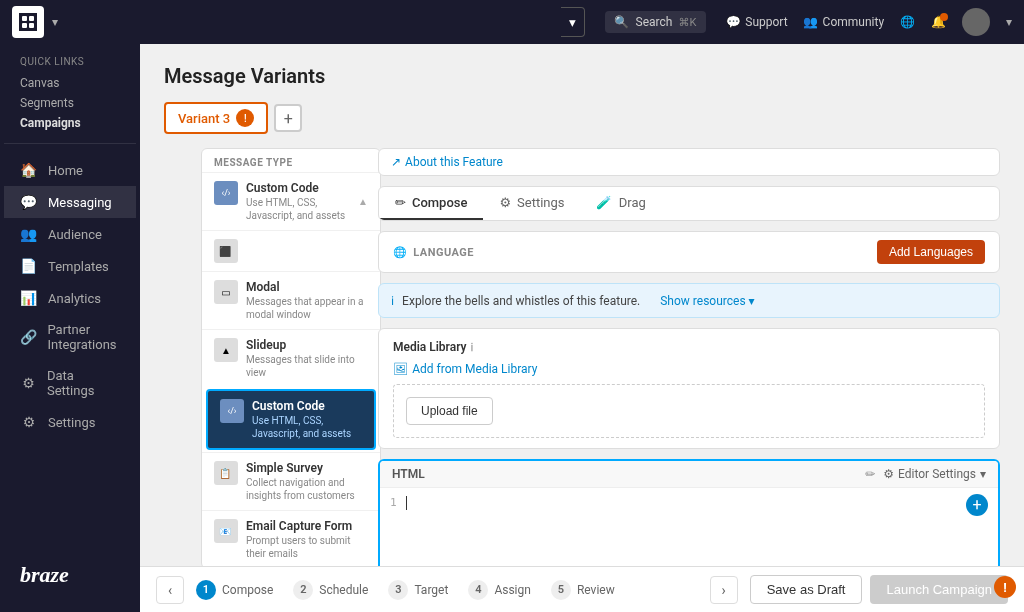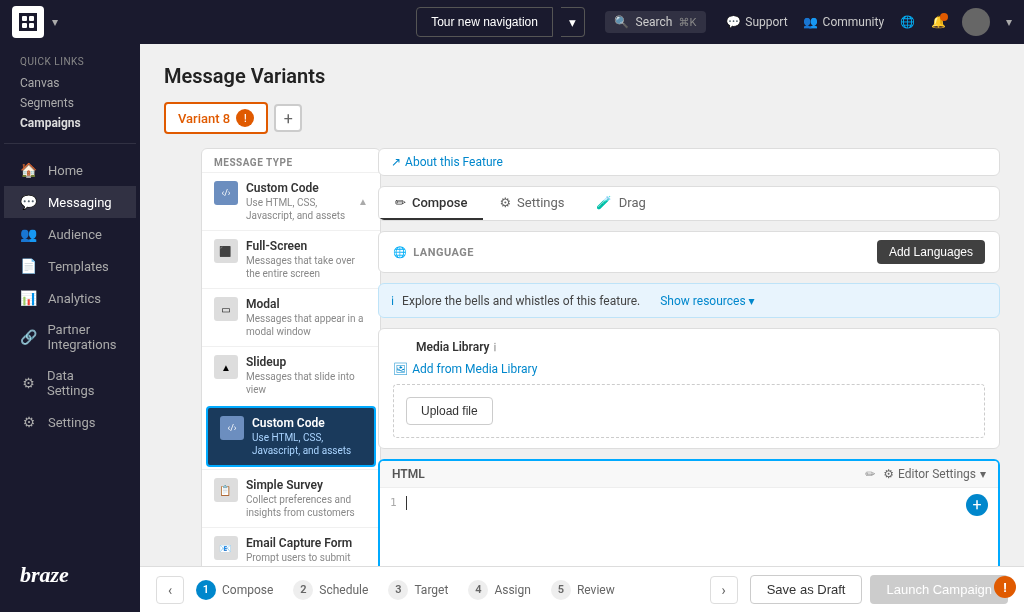--- a/index.html
+++ b/index.html
@@ -301,21 +301,21 @@
     }
     .language-label {
       font-size: 11px;
       font-weight: 700;
       color: #888;
       text-transform: uppercase;
       letter-spacing: 0.5px;
       display: flex; align-items: center; gap: 6px;
     }
     .add-lang-btn {
-      background: #404040;
+      background: #c2410c;
       color: white;
       border: none;
       border-radius: 4px;
       padding: 5px 12px;
       font-size: 12px;
       cursor: pointer;
       font-weight: 500;
     }
 
     
@@ -338,21 +338,21 @@
       background: white;
       border: 1px solid #ddd;
       border-radius: 6px;
       padding: 10px 14px;
     }
     .media-library-title {
       font-size: 12px;
       font-weight: 600;
       color: #333;
       margin-bottom: 8px;
-      display: flex; align-items: center; gap: 4px; margin-left: 23px;
+      display: flex; align-items: center; gap: 4px;
     }
     .add-from-library {
       color: #0087cc;
       font-size: 12px;
       cursor: pointer;
       display: flex; align-items: center; gap: 4px;
       margin-bottom: 8px;
     }
     .upload-zone {
       border: 1px dashed #ccc;
@@ -569,21 +569,20 @@
     <svg width="18" height="18" viewBox="0 0 18 18">
         <rect width="18" height="18" fill="#1a1a2e"></rect>
         <rect x="3" y="3" width="5" height="5" fill="white" rx="1"></rect>
         <rect x="10" y="3" width="5" height="5" fill="white" rx="1"></rect>
         <rect x="3" y="10" width="5" height="5" fill="white" rx="1"></rect>
         <rect x="10" y="10" width="5" height="5" fill="white" rx="1"></rect>
       </svg>
   </div>
   <span class="nav-chevron">▾</span>
   <div class="nav-spacer"></div>
-  <button class="tour-btn">Tour new navigation</button>
   <button class="tour-btn-chevron">▾</button>
   <div class="nav-search">
     <span>🔍</span>
     <span>Search</span>
     <span style="color:#888; font-size:11px;">⌘K</span>
   </div>
   <div class="nav-icon-group">
     <div class="nav-icon">
       <span>💬</span>
       <span>Support</span>
@@ -644,21 +643,21 @@
     </div>
   </div>
 
   <div class="content-area">
     <div class="page-content">
 
       <div class="page-title">Message Variants</div>
 
       <div class="variant-tabs">
         <div class="variant-tab">
-          <span>Variant 8</span>
+          <span>Variant 3</span>
           <div class="variant-badge">!</div>
         </div>
         <div class="add-variant-btn">+</div>
       </div>
 
       <div class="message-type-section">
 
         <div class="left-panel-wrapper">
           <div class="message-type-panel">
             <div class="message-type-label">MESSAGE TYPE</div>
@@ -667,24 +666,20 @@
               <div class="type-icon" style="background:#6c8ebf; color:white; font-size:9px;">‹/›</div>
               <div class="type-info">
                 <div class="type-name">Custom Code</div>
                 <div class="type-desc">Use HTML, CSS, Javascript, and assets</div>
               </div>
               <div class="type-chevron">▲</div>
             </div>
 
             <div class="type-item">
               <div class="type-icon" style="background:#ddd;">⬛</div>
-              <div class="type-info">
-                <div class="type-name">Full-Screen</div>
-                <div class="type-desc">Messages that take over the entire screen</div>
-              </div>
             </div>
 
             <div class="type-item">
               <div class="type-icon" style="background:#ddd;">▭</div>
               <div class="type-info">
                 <div class="type-name">Modal</div>
                 <div class="type-desc">Messages that appear in a modal window</div>
               </div>
             </div>
 
@@ -701,21 +696,21 @@
               <div class="type-info">
                 <div class="type-name" style="color:white;">Custom Code</div>
                 <div class="type-desc" style="color:#aad4ff;">Use HTML, CSS, Javascript, and assets</div>
               </div>
             </div>
 
             <div class="type-item">
               <div class="type-icon" style="background:#ddd;">📋</div>
               <div class="type-info">
                 <div class="type-name">Simple Survey</div>
-                <div class="type-desc">Collect preferences and insights from customers</div>
+                <div class="type-desc">Collect navigation and insights from customers</div>
               </div>
             </div>
 
             <div class="type-item">
               <div class="type-icon" style="background:#ddd;">📧</div>
               <div class="type-info">
                 <div class="type-name">Email Capture Form</div>
                 <div class="type-desc">Prompt users to submit their emails</div>
               </div>
             </div>

